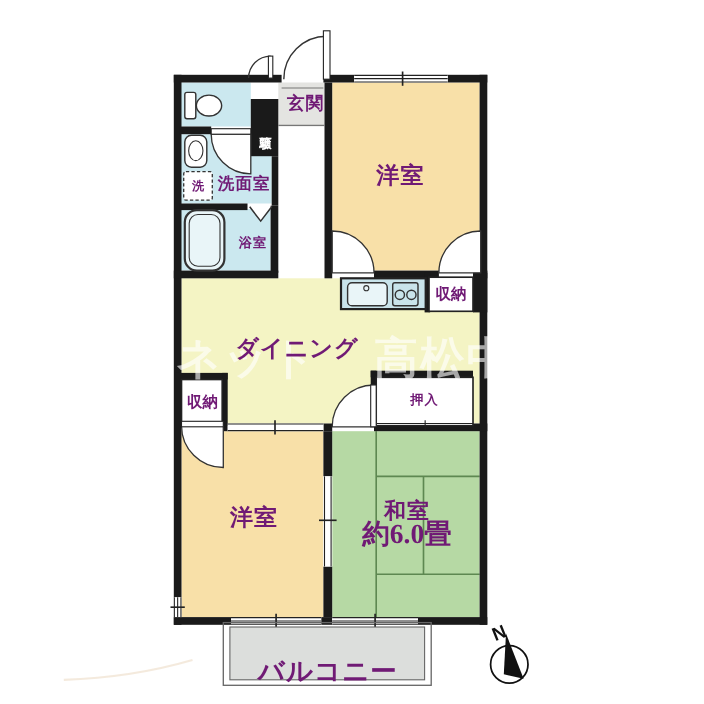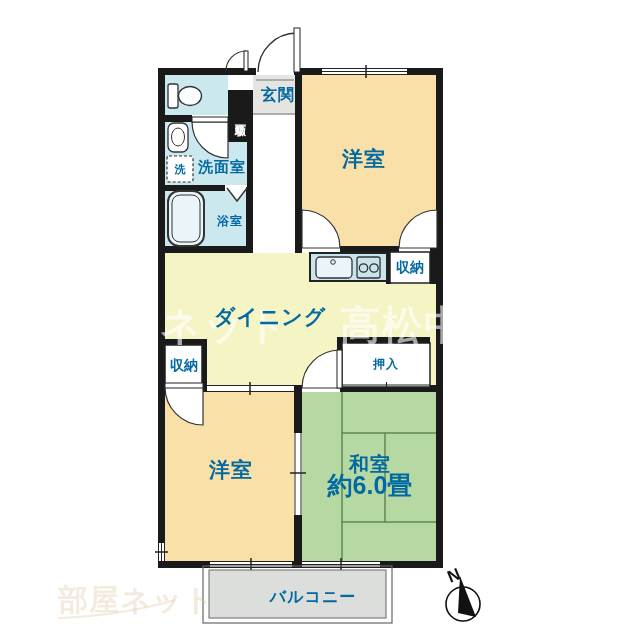--- a/index.html
+++ b/index.html
@@ -1,20 +1,20 @@
 <!DOCTYPE html>
 <html style="--wall: #1a1a1a; --room-cream: #F8E0A8; --room-yellow: #F4F4C4; --room-green: #B6D9A4; --room-cyan: #CBE8EF; --counter-cyan: #C9E4EB; --fixture-fill: #E9F5F8; --entry-gray: #E4E4E1; --balcony-gray: #DCDEDC; --tatami-line: #4F7A43;"><head>
 <meta charset="utf-8">
 <style>
   html,body{margin:0;padding:0;background:#ffffff;}
   #canvas{position:relative;width:640px;height:640px;background:#fff;overflow:hidden;
           font-family:"Liberation Sans","DejaVu Sans",sans-serif;}
   #plan-svg{position:absolute;left:0;top:0;z-index:1;}
-  .lbl{position:absolute;z-index:3;color:#0369a1;font-weight:600;white-space:nowrap;
-       transform:translate(-50%,-50%);letter-spacing:1px;}
+  .lbl{position:absolute;z-index:3;color:#701a75;font-weight:600;white-space:nowrap;
+       transform:translate(-50%,-50%);letter-spacing:1px;font-family:Liberation Serif, serif;}
   .lbl-vert{writing-mode:vertical-rl;text-orientation:upright;transform:translate(-50%,-50%);
             letter-spacing:0;line-height:1;}
   .watermark{position:absolute;z-index:2;color:rgba(255,255,255,0.62);font-weight:700;
              font-size:40px;letter-spacing:2px;white-space:nowrap;}
   .corner-logo{position:absolute;z-index:2;color:rgba(222,190,148,0.32);font-weight:700;
                font-size:30px;letter-spacing:1px;white-space:nowrap;}
   .compass-n{position:absolute;z-index:3;font-weight:700;font-size:17px;color:#111;
              transform:rotate(-22deg);}
 </style>
 </head>
@@ -165,30 +165,29 @@
   <g>
     <circle cx="463" cy="604" r="17" fill="none" stroke="#111" stroke-width="1.6"></circle>
     <polygon points="460,576 476,617 458,613" fill="#111"></polygon>
   </g>
 
   <path d="M 58 618 Q 120 616 175 600" fill="none" stroke="rgba(222,190,148,0.32)" stroke-width="2"></path>
 </svg>
 
   <div class="watermark" style="left:118px;top:298px;">屋ネット</div>
   <div class="watermark" style="left:340px;top:298px;width:112px;overflow:hidden;">高松中央</div>
-  <div class="corner-logo" style="left:58px;top:580px;">部屋ネット</div>
 
   <div class="lbl" style="left:278px;top:95px;font-size:16px;">玄関</div>
   <div class="lbl lbl-vert" style="left:240px;top:116px;font-size:11px;color:#fff;">下駄箱</div>
   <div class="lbl" style="left:222px;top:167px;font-size:15px;">洗面室</div>
   <div class="lbl" style="left:180px;top:169px;font-size:11px;letter-spacing:0;">洗</div>
   <div class="lbl" style="left:230px;top:221px;font-size:12px;">浴室</div>
   <div class="lbl" style="left:364px;top:159px;font-size:21px;">洋室</div>
   <div class="lbl" style="left:410px;top:268px;font-size:14px;letter-spacing:0;">収納</div>
   <div class="lbl" style="left:270px;top:317px;font-size:21px;">ダイニング</div>
   <div class="lbl" style="left:184px;top:366px;font-size:14px;letter-spacing:0;">収納</div>
   <div class="lbl" style="left:386px;top:364px;font-size:12px;">押入</div>
   <div class="lbl" style="left:231px;top:470px;font-size:21px;">洋室</div>
   <div class="lbl" style="left:370px;top:464px;font-size:20px;text-align:right;">和室</div>
   <div class="lbl" style="left:370px;top:485px;font-size:25px;letter-spacing:0;">約6.0畳</div>
-  <div class="lbl" style="left:298px;top:597px;font-size:16px;margin-left:15px;">バルコニー</div>
+  <div class="lbl" style="left:298px;top:610px;font-size:24px;">バルコニー</div>
   <div class="compass-n" style="left:448px;top:566px;">N</div>
 </div>
 
 </body></html>

